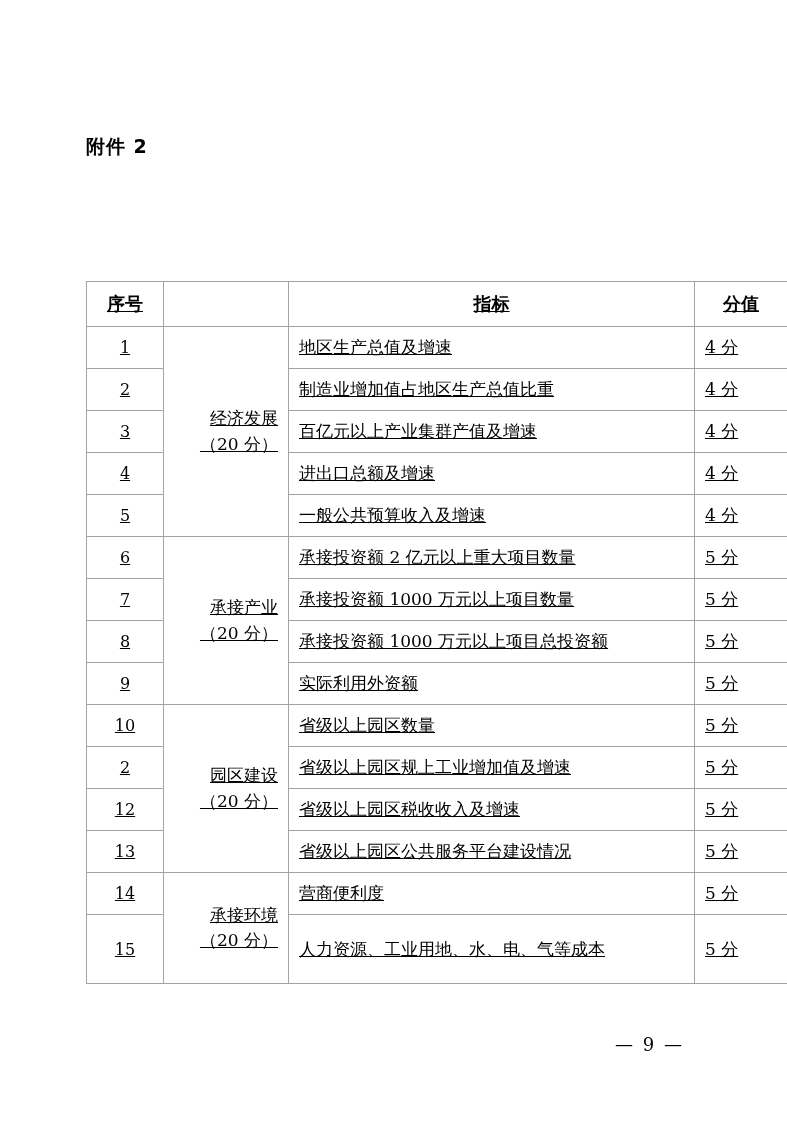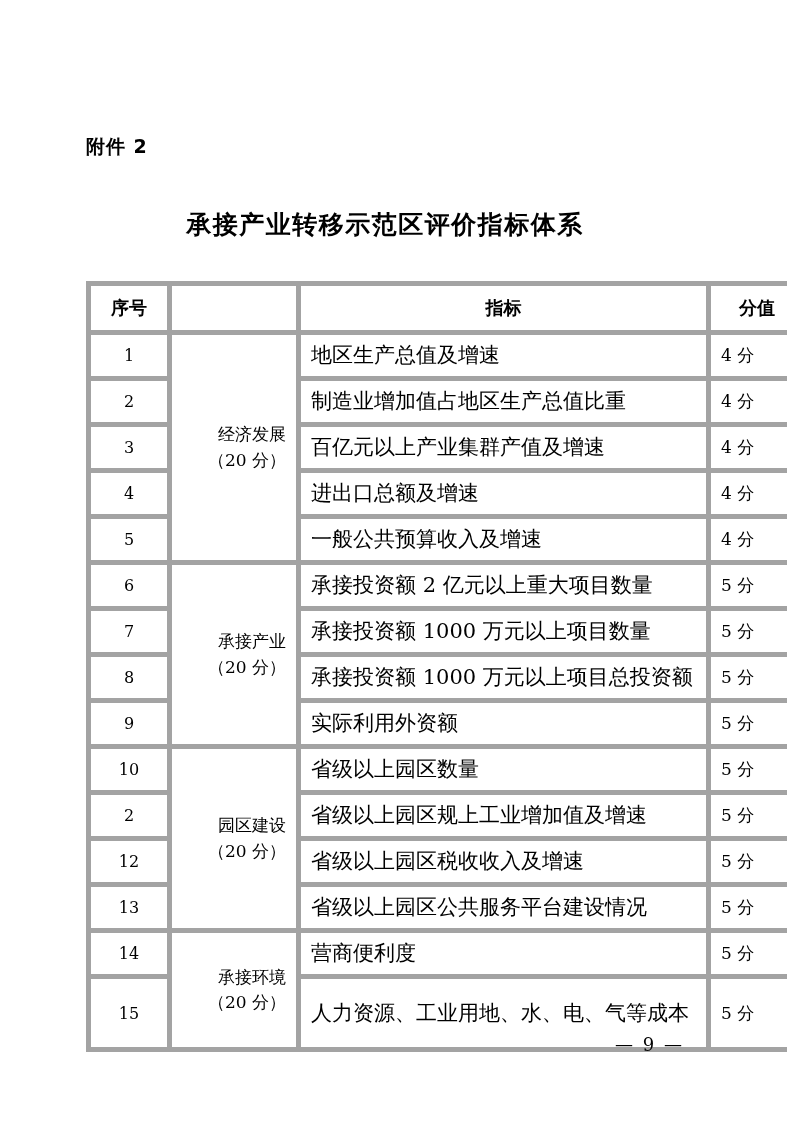--- a/index.html
+++ b/index.html
@@ -48,63 +48,63 @@
     top: 281px;
     width: 617px;
   }
   table.indicator-table {
     border-collapse: collapse;
     width: 617px;
     table-layout: fixed;
   }
   table.indicator-table td,
   table.indicator-table th {
-    border: 5px solid #a3a3a3;
+    border: 1px solid #a3a3a3;
     font-weight: normal;
     font-size: 16px;
     font-family: "DejaVu Serif", "Liberation Serif", serif;
     padding: 0 10px;
     vertical-align: middle;
+    text-decoration: underline;
   }
   table.indicator-table thead th {
     height: 44px;
     font-size: 18px;
     font-family: "DejaVu Sans", "Liberation Sans", sans-serif;
     font-weight: bold;
     text-align: center;
   }
   .col-no { width: 56px; text-align: center; }
   .col-cat { width: 104px; text-align: right; line-height: 1.5; }
   .col-ind { width: 385px; text-align: left; padding-left: 12px; }
   .col-score { width: 72px; text-align: left; }
 
   tbody td { height: 41px; }
   tbody td.col-no { font-size: 16px; }
   tbody td.col-cat { font-size: 17px; }
-  tbody td.col-ind { font-size: 21px; line-height: 1.45; }
+  tbody td.col-ind { font-size: 17px; line-height: 1.45; }
   tbody td.col-score { font-size: 17px; }
   td.tall { height: 68px; }
 
   .page-number {
     position: absolute;
     right: 86px;
     top: 1034px;
     font-size: 18px;
     font-family: "DejaVu Serif", "Liberation Serif", serif;
     letter-spacing: 2px;
   }
 </style>
 </head>
 <body>
 
 <div class="page">
 
   <div class="attachment-label">附件 2</div>
 
-  <div class="doc-title">承接产业转移示范区评价指标体系</div>
 
   <div class="table-wrap">
     <table class="indicator-table">
       <thead>
         <tr>
           <th class="col-no">序号</th>
           <th class="col-cat" colspan="1"></th>
           <th class="col-ind" style="text-align:center;">指标</th>
           <th class="col-score">分值</th>
         </tr>

